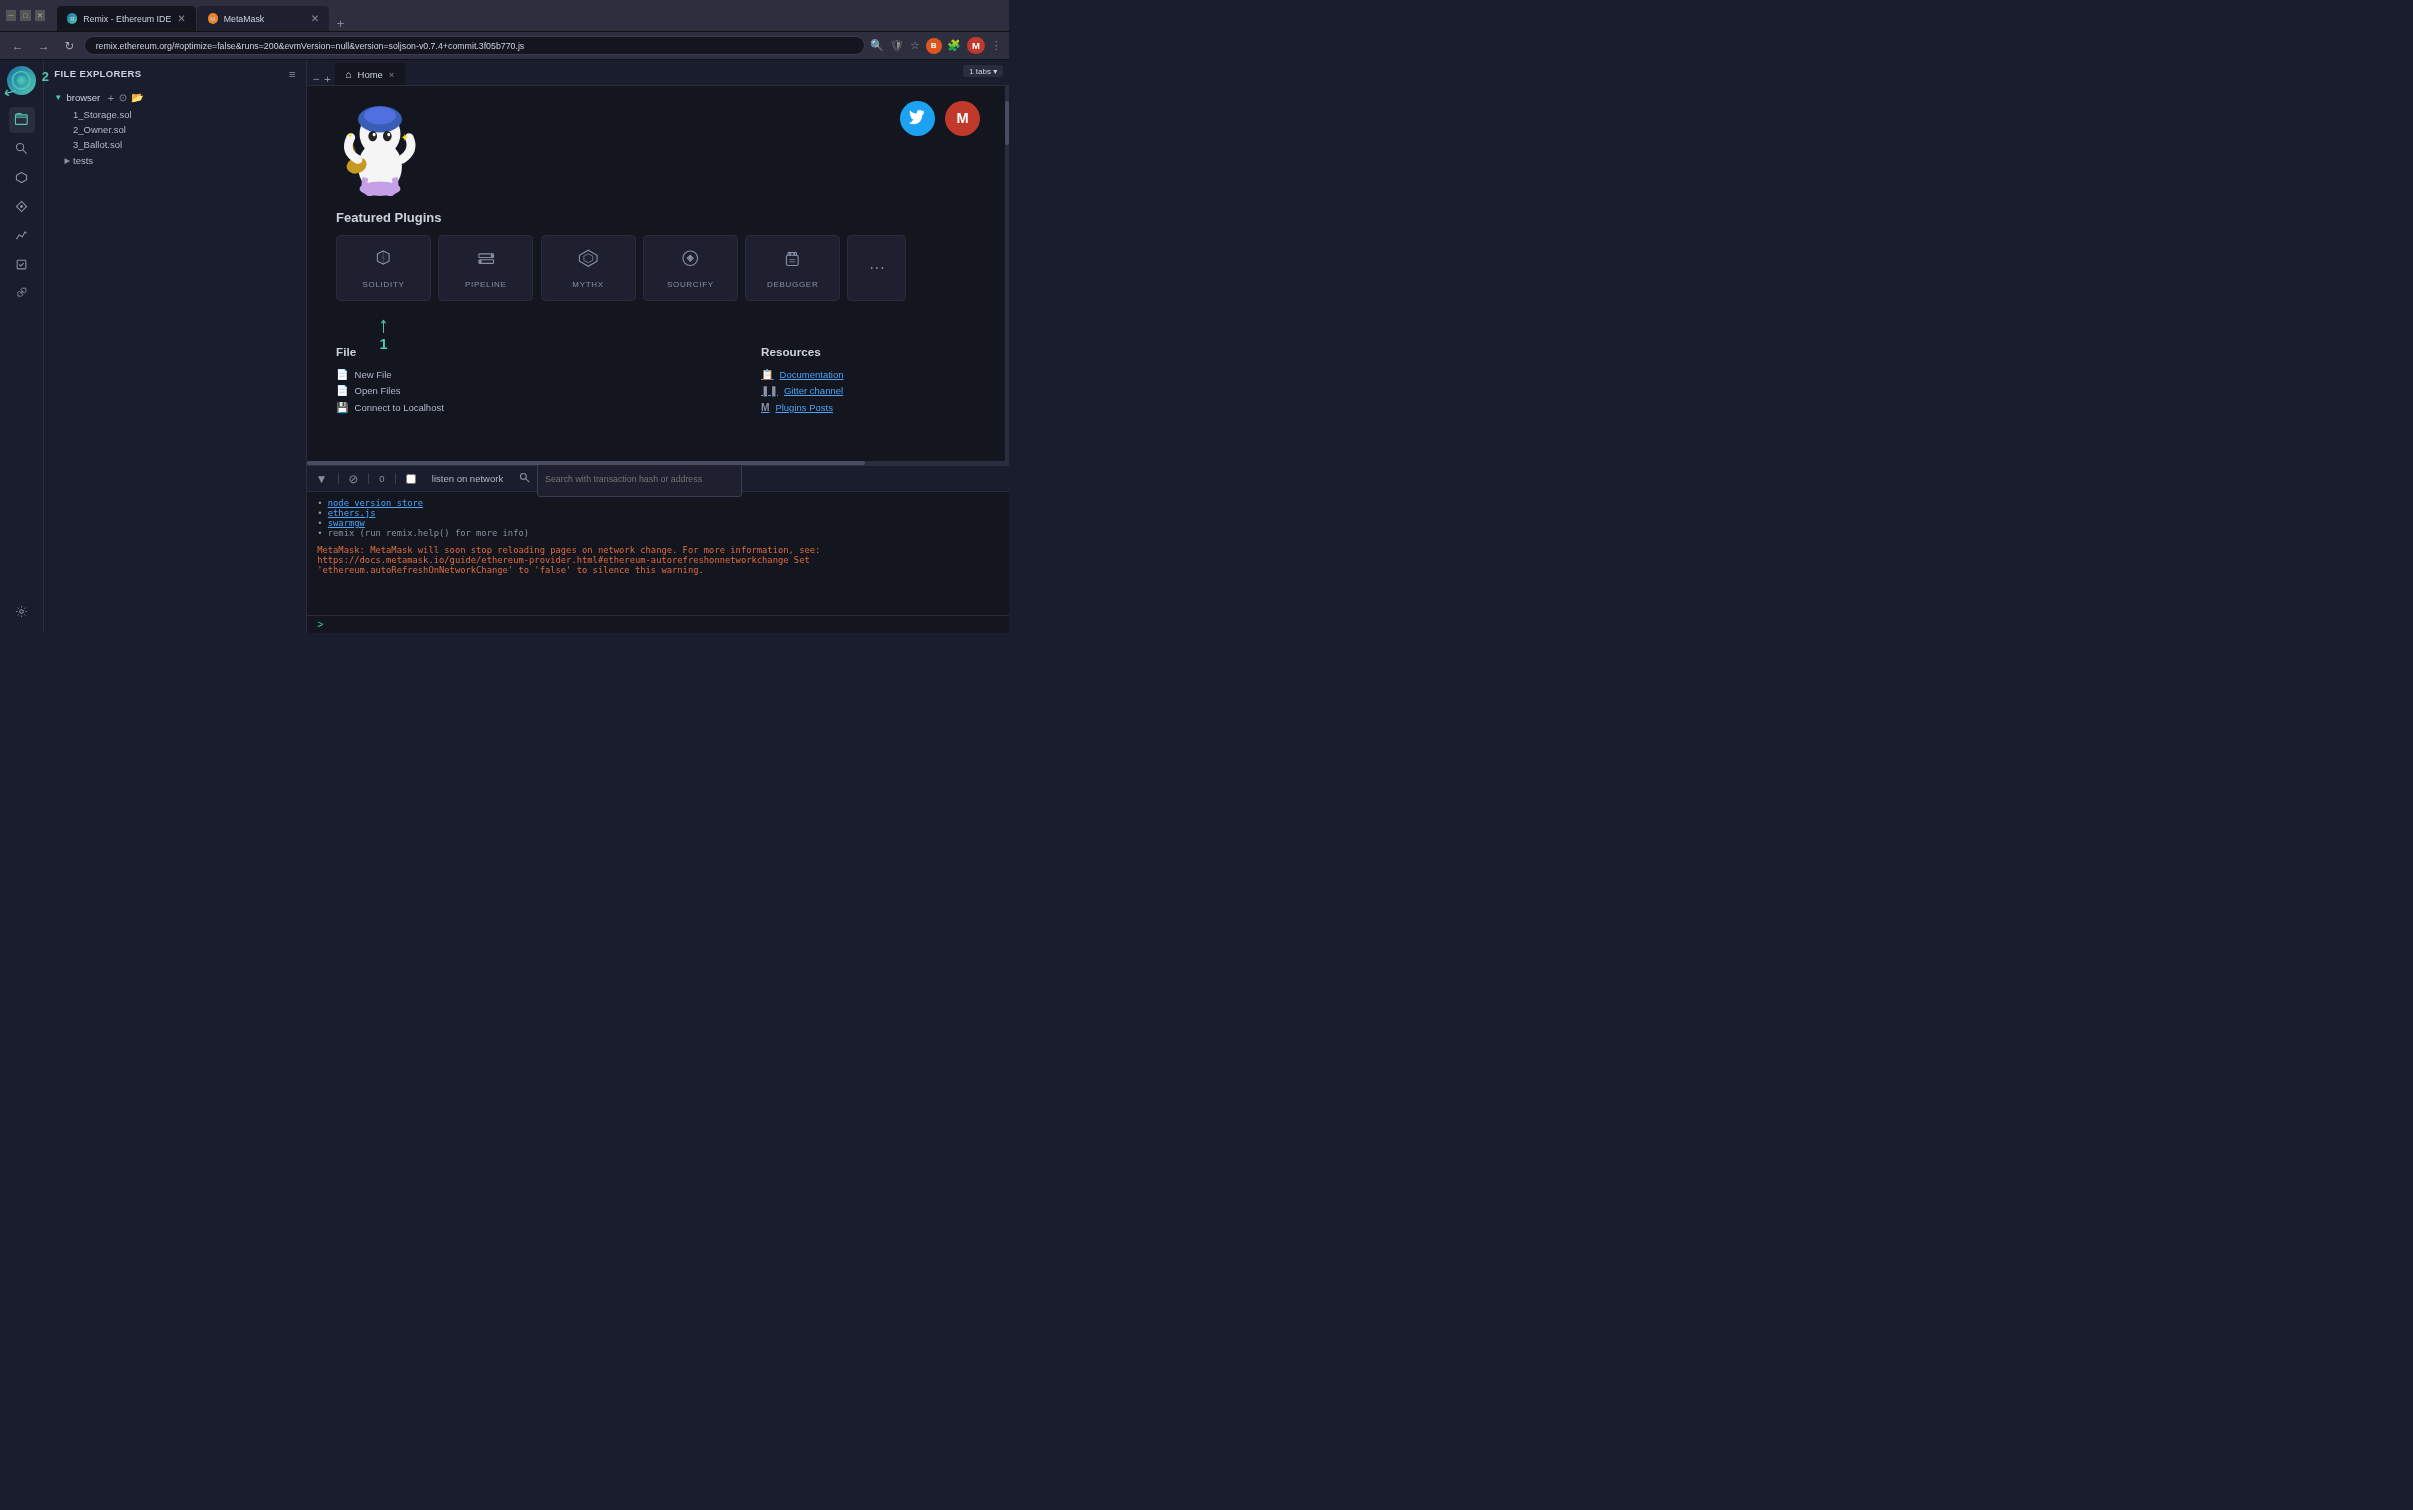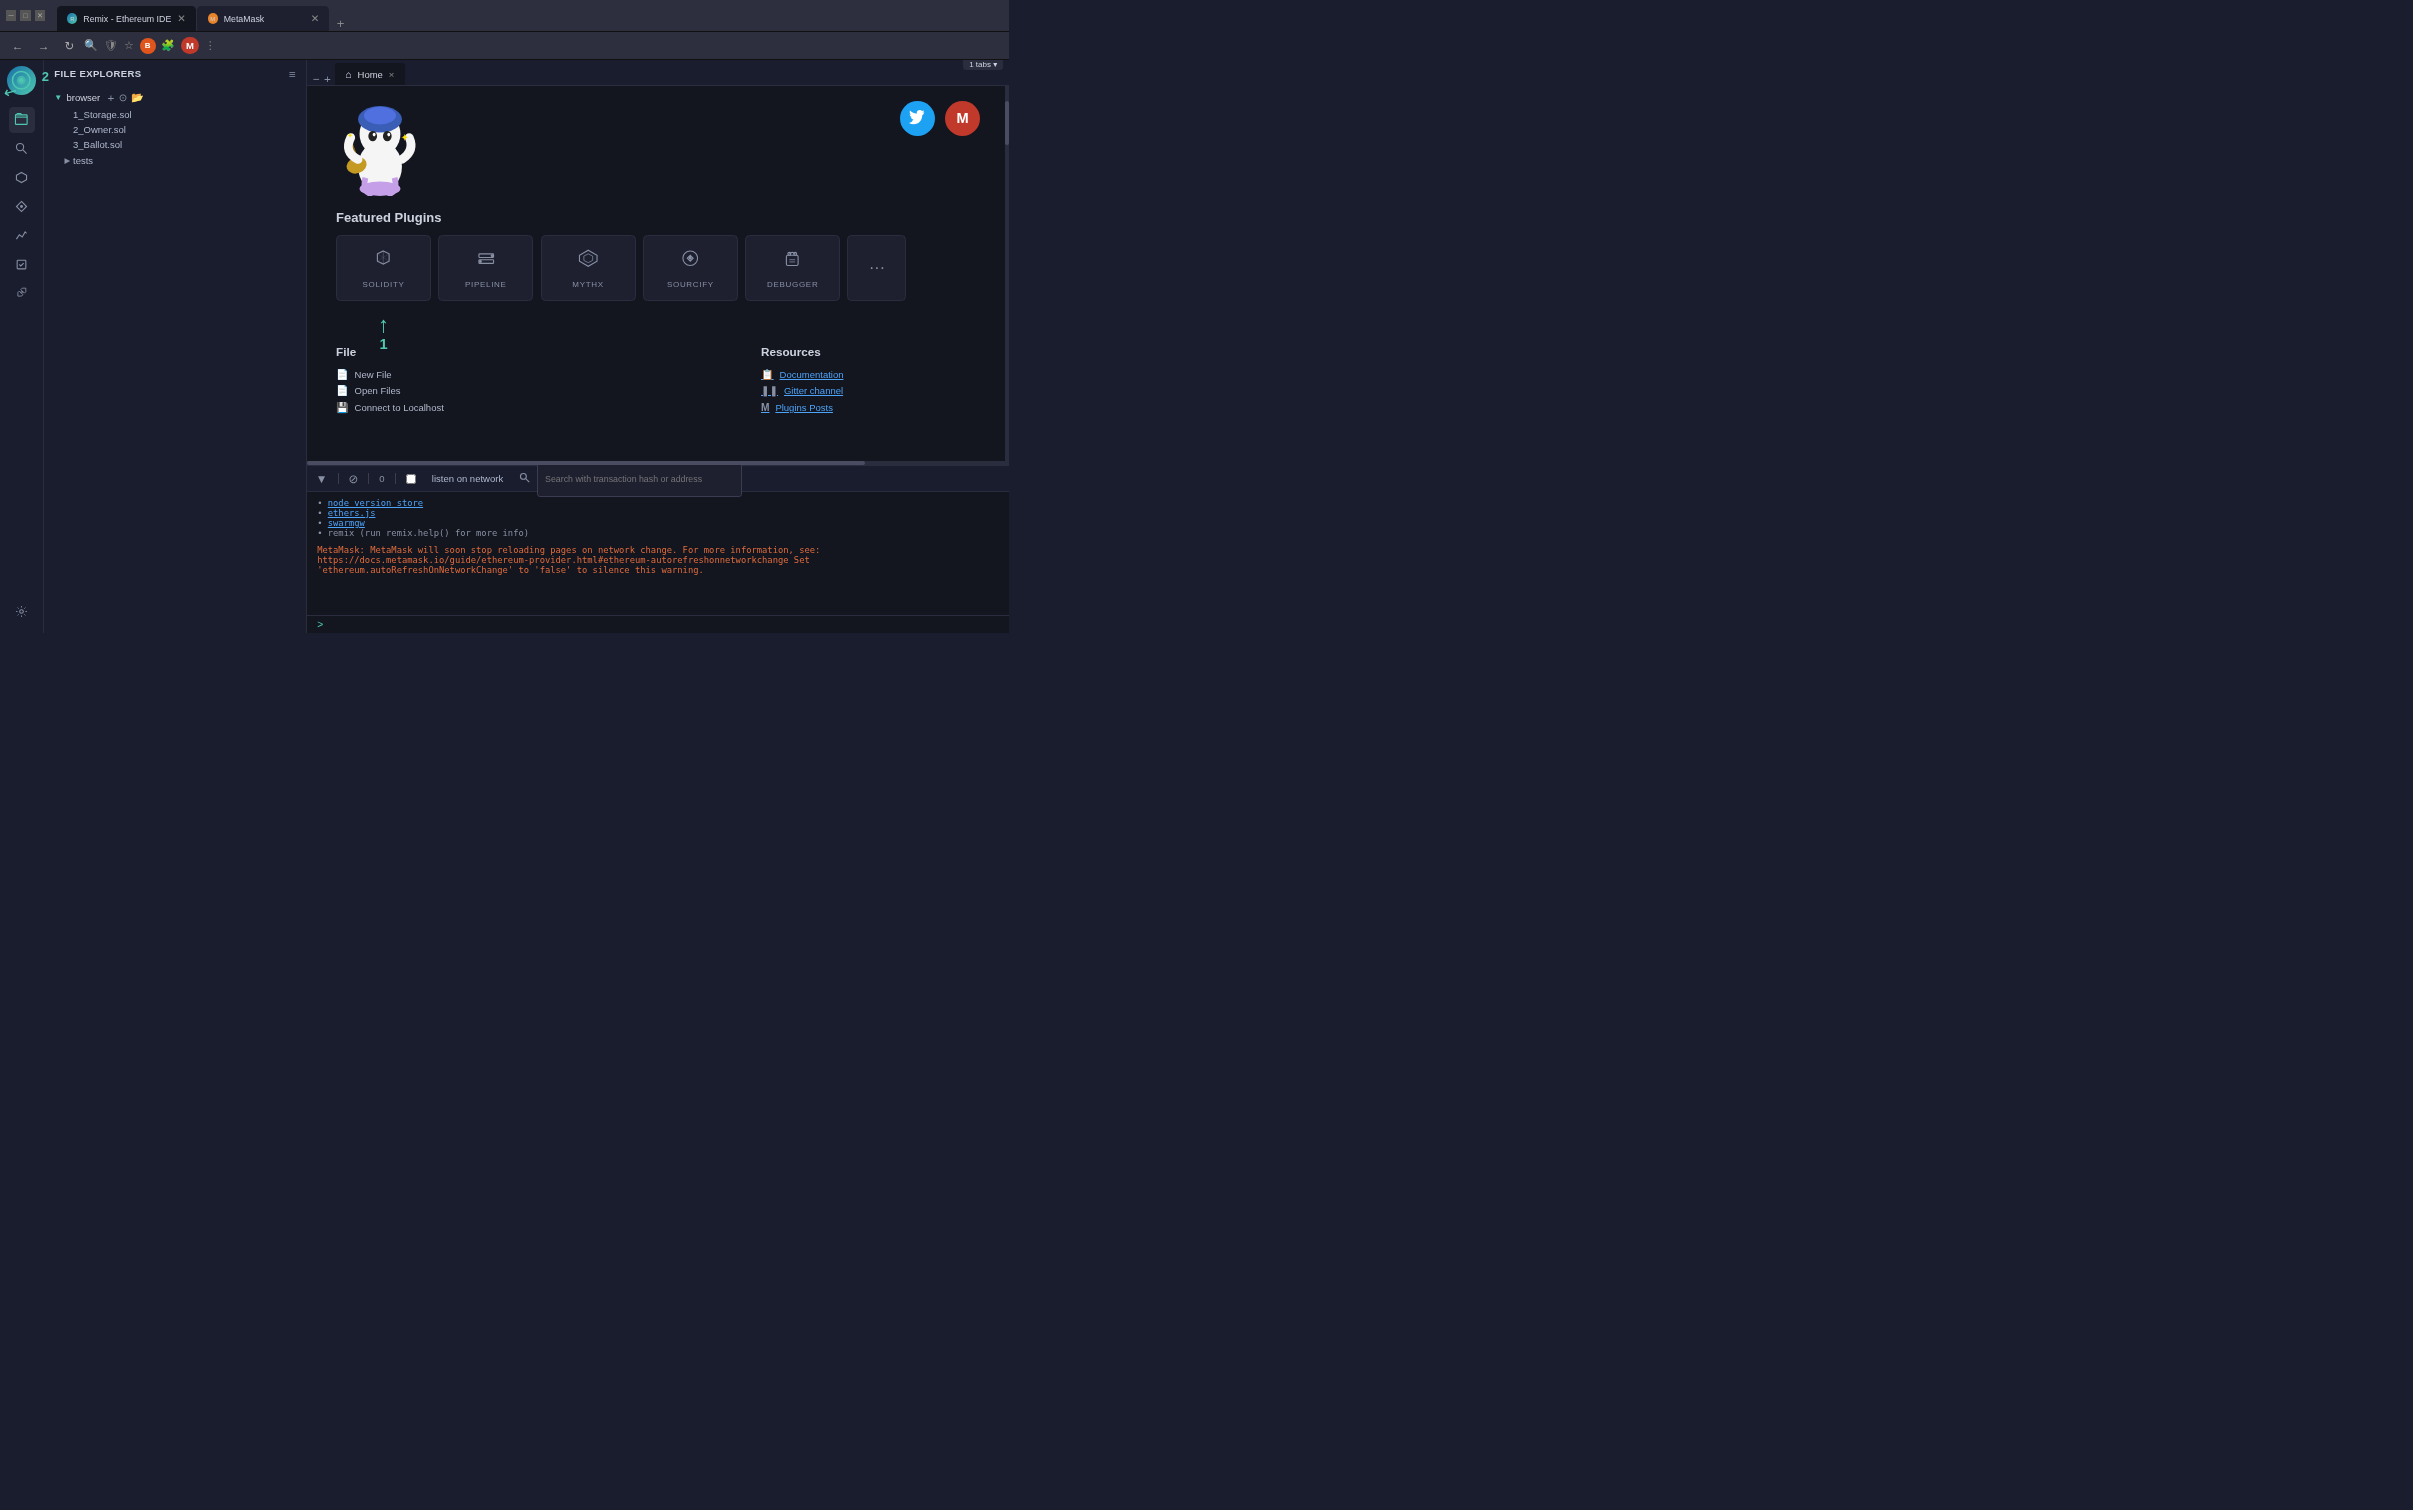--- a/index.html
+++ b/index.html
@@ -285,21 +285,21 @@
     .content-tab .home-icon {
       font-size: 10.2px;
     }
     .content-tab .tab-close-btn {
       background: none; border: none; color: #888; cursor: pointer; font-size: 9.5px;
     }
     .tab-right-area {
       display: flex;
       align-items: center;
       gap: 10.2px;
-      padding-bottom: 15px;
+      padding-bottom: 8px;
     }
     .zoom-btn {
       background: none; border: none; color: #8890a4; cursor: pointer; font-size: 11.7px;
     }
     .tabs-count {
       background: #2a2d3e;
       color: #cdd3de;
       font-size: 8px;
       padding: 1.5px 5.9px;
       border-radius: 2.9px;
@@ -559,20 +559,21 @@
       <span class="tab-close">✕</span>
     </div>
     <button class="new-tab-btn">+</button>
   </div>
 </div>
 
 <div class="address-bar-row">
   <button class="nav-btn">←</button>
   <button class="nav-btn">→</button>
   <button class="nav-btn">↻</button>
+  <input class="address-input" type="text" value="remix.ethereum.org/#optimize=false&amp;runs=200&amp;evmVersion=null&amp;version=soljson-v0.7.4+commit.3f05b770.js" style="">
   <div class="address-icons">
     <button class="address-icon-btn">🔍</button>
     <button class="address-icon-btn">🛡</button>
     <button class="address-icon-btn">☆</button>
     <div class="brave-icon">B</div>
     <button class="address-icon-btn">🧩</button>
     <div class="profile-icon">M</div>
     <button class="address-icon-btn">⋮</button>
   </div>
 </div>

